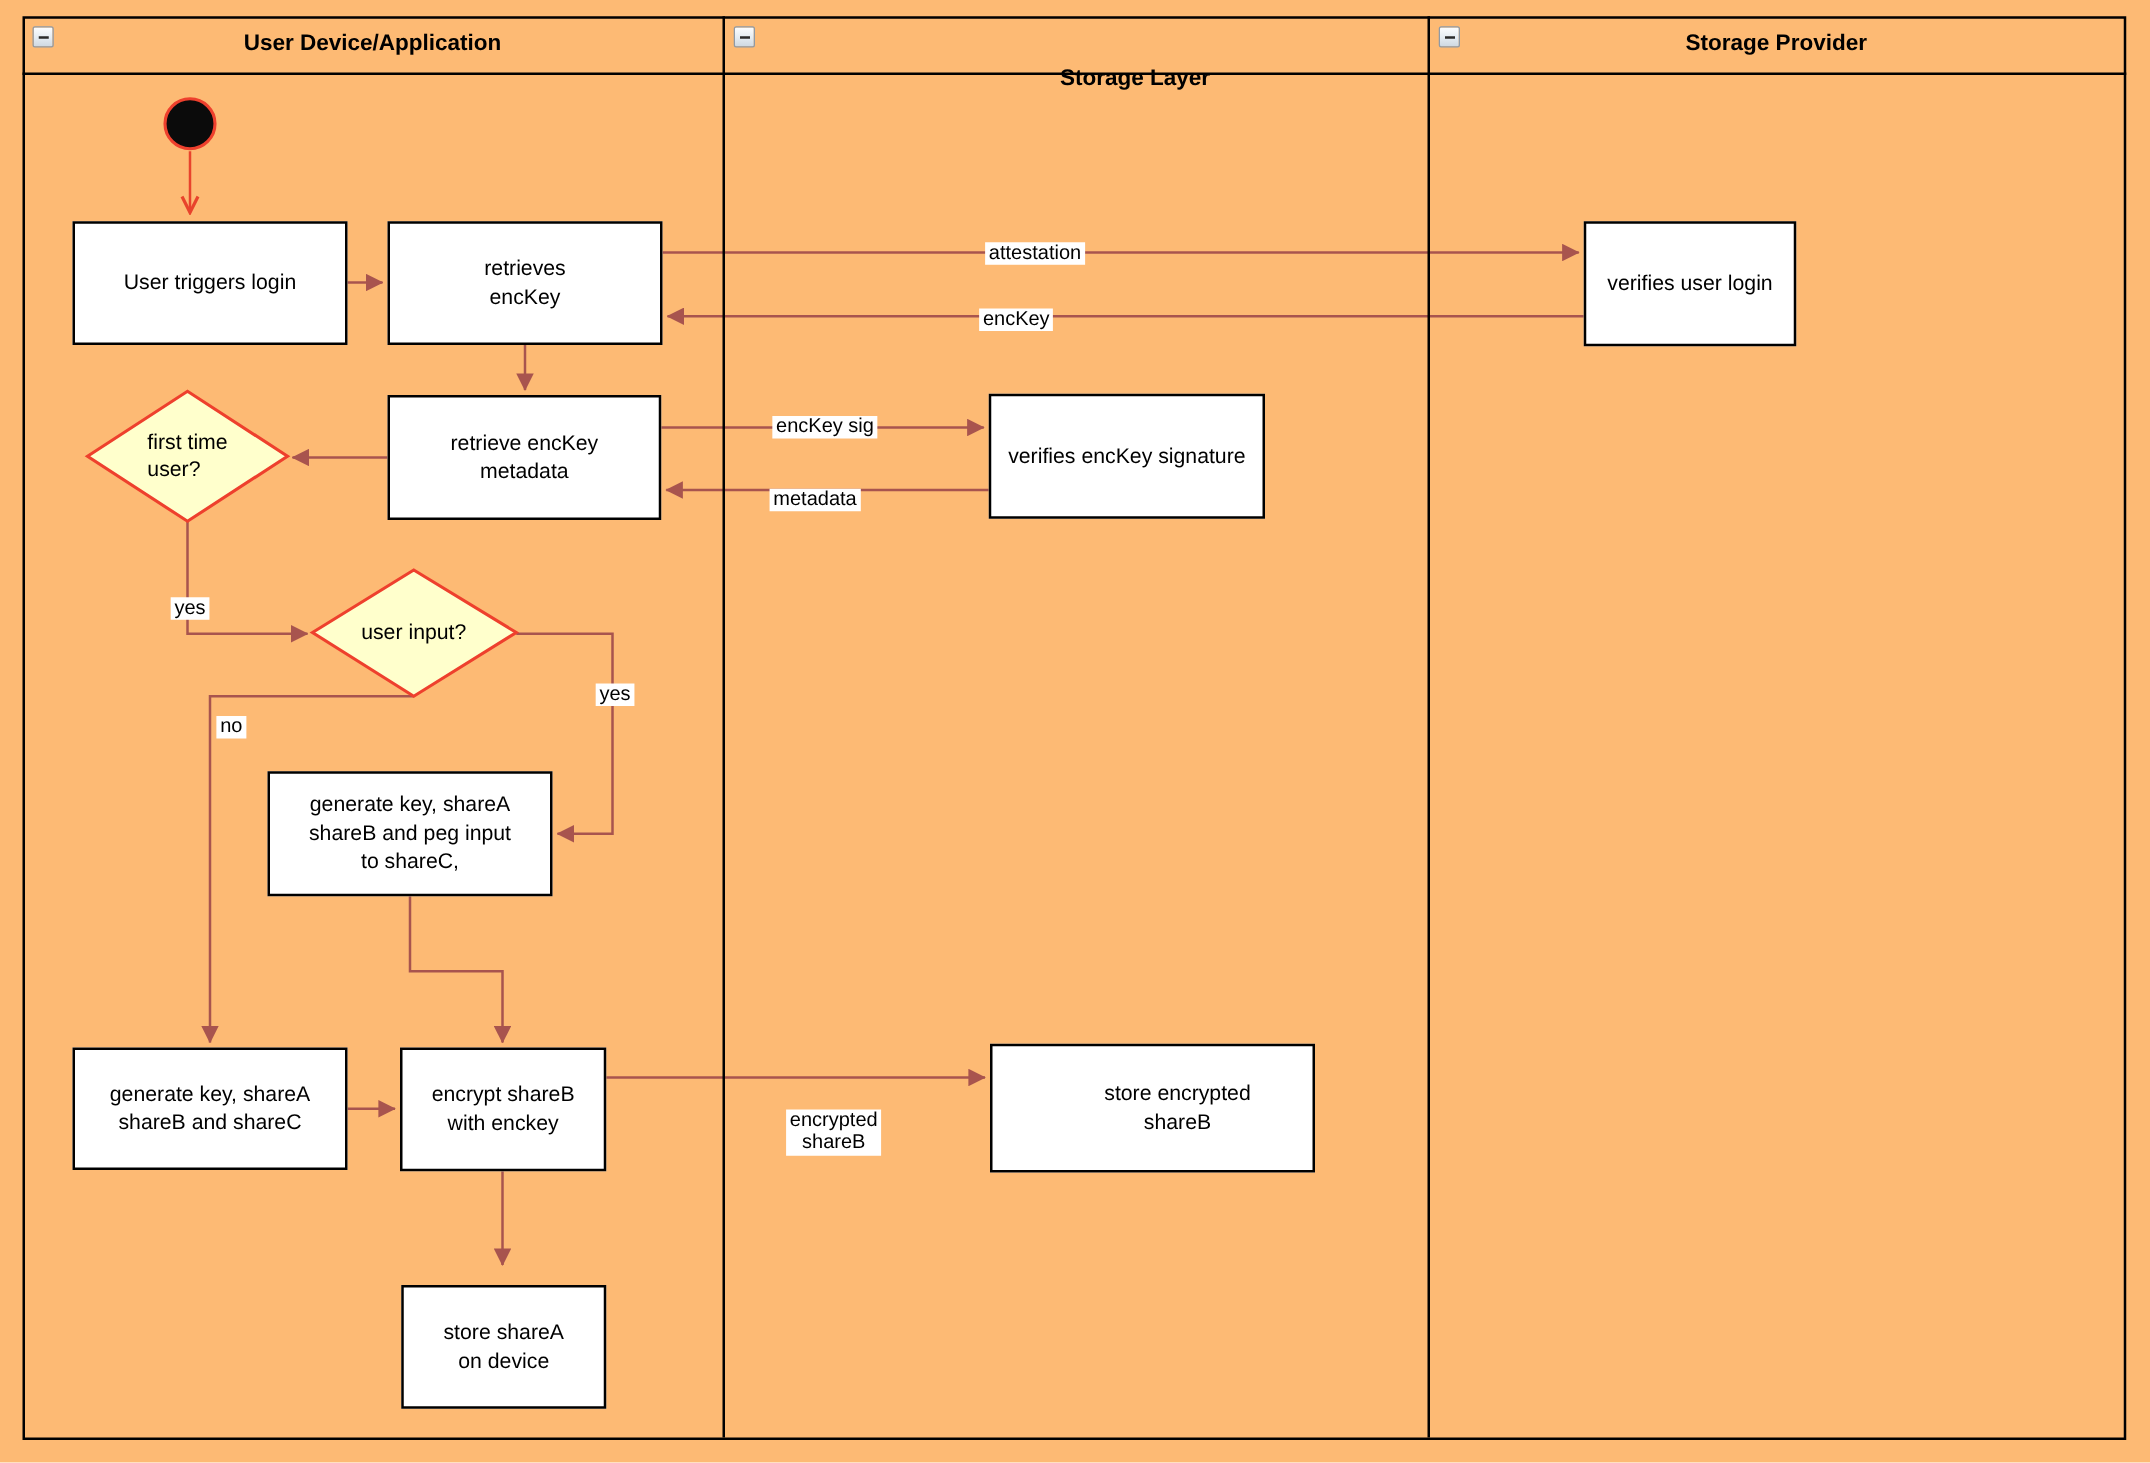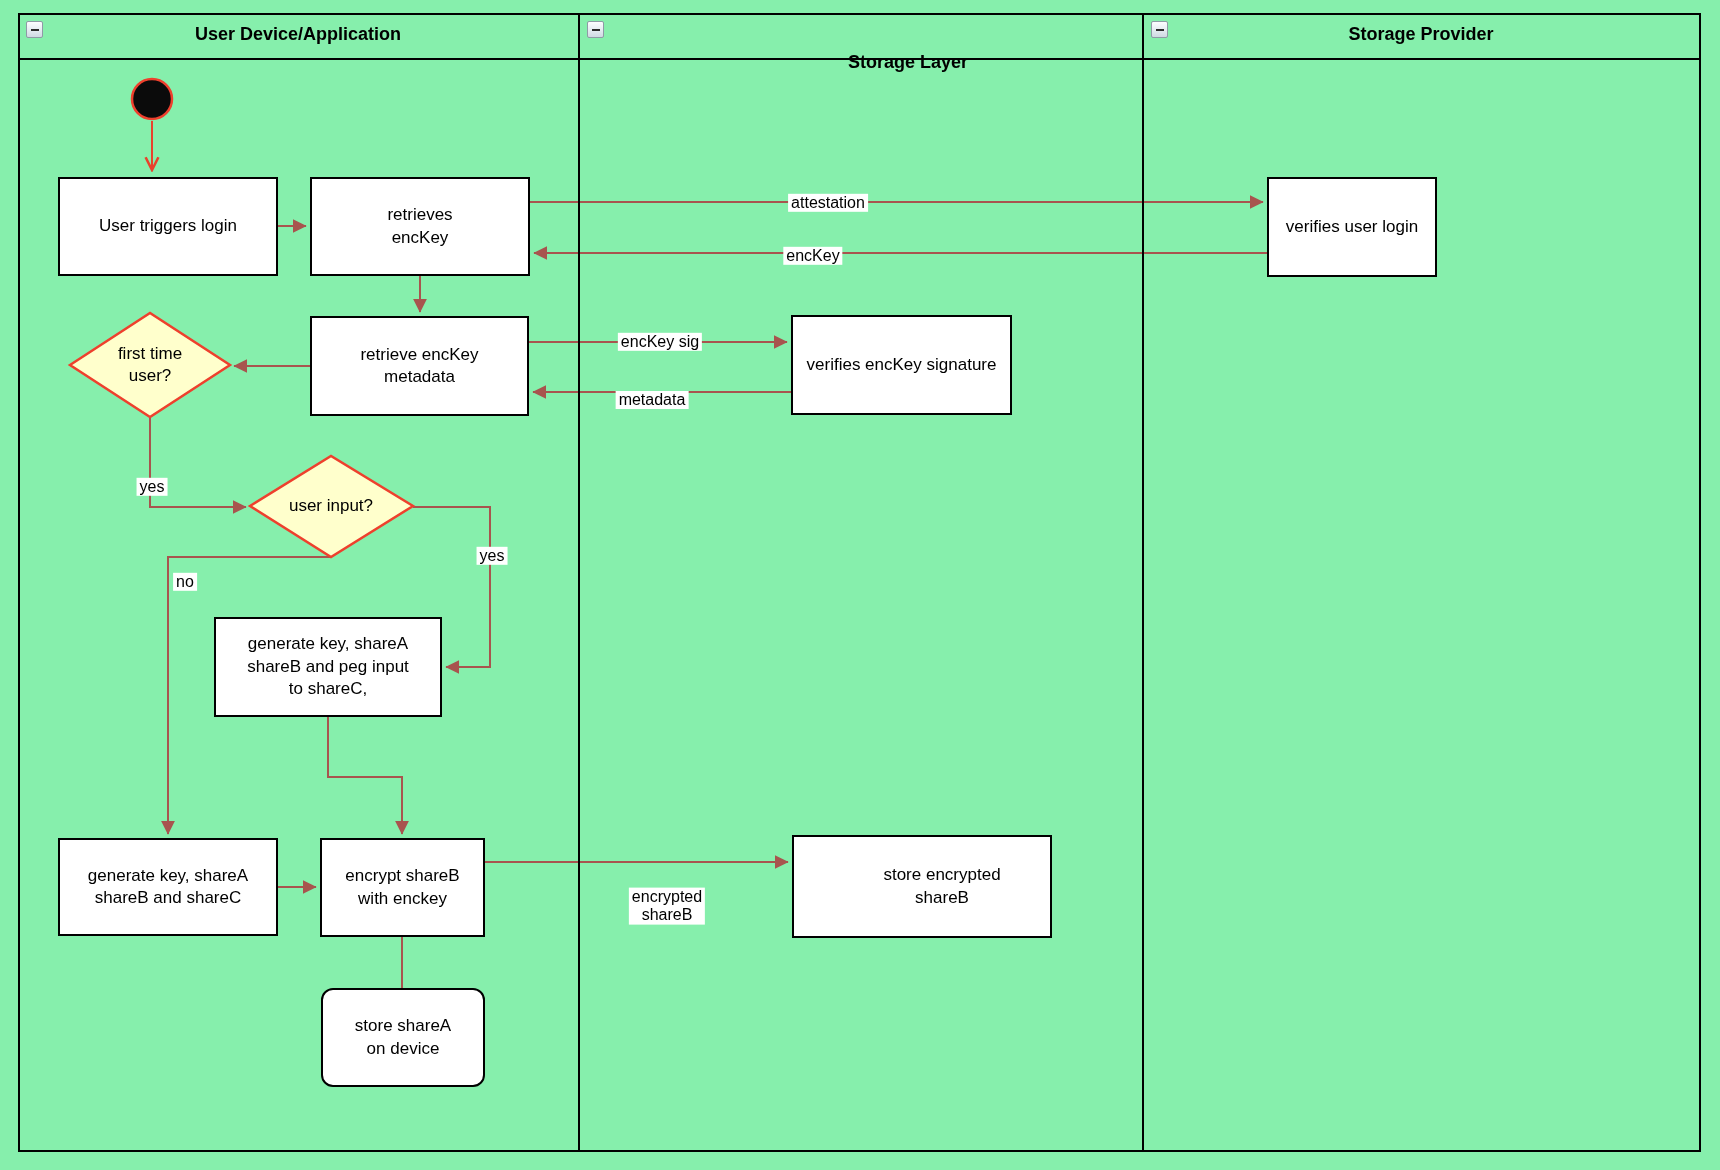--- a/index.html
+++ b/index.html
@@ -1,37 +1,37 @@
 <!DOCTYPE html>
 <html><head>
 <meta charset="utf-8">
 <style>
   html,body{margin:0;padding:0;background:#ffffff;}
   #canvas{
-    position:relative;width:1720px;height:1170px;background:#86efac;overflow:hidden;
+    position:relative;width:1720px;height:1170px;background:#fdba74;overflow:hidden;
     font-family:"Liberation Sans", sans-serif;color:#000;
     --edge:#a8544e;--start-edge:#e8432c;--decision-fill:#ffffcc;--decision-border:#ee402d;
   }
   .abs{position:absolute;}
   
   .pool{left:18px;top:13px;width:1679px;height:1135px;border:2px solid #000;}
   .header-line{left:18px;top:58px;width:1683px;border-top:2px solid #000;}
   .lane-div{top:13px;height:1137px;border-left:2px solid #000;}
   .lane-title{top:24px;font-size:18px;font-weight:bold;text-align:center;white-space:nowrap;transform:translateX(-50%);}
   .collapse{width:15px;height:15px;border:1px solid #8f9aa6;border-radius:2px;
     background:linear-gradient(180deg,#fcfdfe 0%,#e4ebf1 55%,#cfd9e2 100%);
     display:flex;align-items:center;justify-content:center;cursor:pointer;}
   .collapse .bar{width:8px;height:2px;background:#2b2b2b;display:block;}
   
   #edges{left:0;top:0;width:1720px;height:1170px;}
   
   .node{border:2px solid #000;background:#fff;display:flex;align-items:center;justify-content:center;
         text-align:center;font-size:17px;line-height:1.32;white-space:pre-line;z-index:3;}
   .node.nowrap{white-space:nowrap;}
-  .dlabel{z-index:3;font-size:17px;line-height:1.3;text-align:center;white-space:pre-line;transform:translate(-50%,-50%);}
+  .dlabel{z-index:3;font-size:17px;line-height:1.3;text-align:left;white-space:pre-line;transform:translate(-50%,-50%);}
   .elabel{z-index:4;font-size:16px;line-height:1.15;text-align:center;white-space:pre-line;
           background:#fff;padding:0 3px;}
   .center-anchor{transform:translate(-50%,-50%);}
   .top-anchor{transform:translateX(-50%);}
 </style>
 </head>
 <body>
 
 <div id="canvas" style="--edge: #a8544e; --start-edge: #e8432c; --decision-fill: #ffffcc; --decision-border: #ee402d;">
 
@@ -96,21 +96,21 @@
   <div class="abs node" style="left:310px;top:316px;width:215px;height:96px;">retrieve encKey
 metadata</div>
   <div class="abs node nowrap" style="left:791px;top:315px;width:217px;height:96px;">verifies encKey signature</div>
   <div class="abs node" style="left:214px;top:617px;width:224px;height:96px;">generate key, shareA
 shareB and peg input
 to shareC,</div>
   <div class="abs node" style="left:58px;top:838px;width:216px;height:94px;">generate key, shareA
 shareB and shareC</div>
   <div class="abs node" style="left:320px;top:838px;width:161px;height:95px;">encrypt shareB
 with enckey</div>
-  <div class="abs node" style="left:321px;top:988px;width:160px;height:95px;border-radius:12px;">store shareA
+  <div class="abs node" style="left:321px;top:1028px;width:160px;height:95px;">store shareA
 on device</div>
   <div class="abs node" style="left:792px;top:835px;width:216px;height:99px;padding-left:40px;">store encrypted
 shareB</div>
 
   <div class="abs dlabel" style="left:150px;top:365px;">first time
 user?</div>
   <div class="abs dlabel" style="left:331px;top:506px;">user input?</div>
 
   <div class="abs elabel center-anchor" style="left:828px;top:203px;">attestation</div>
   <div class="abs elabel center-anchor" style="left:813px;top:256px;">encKey</div>

